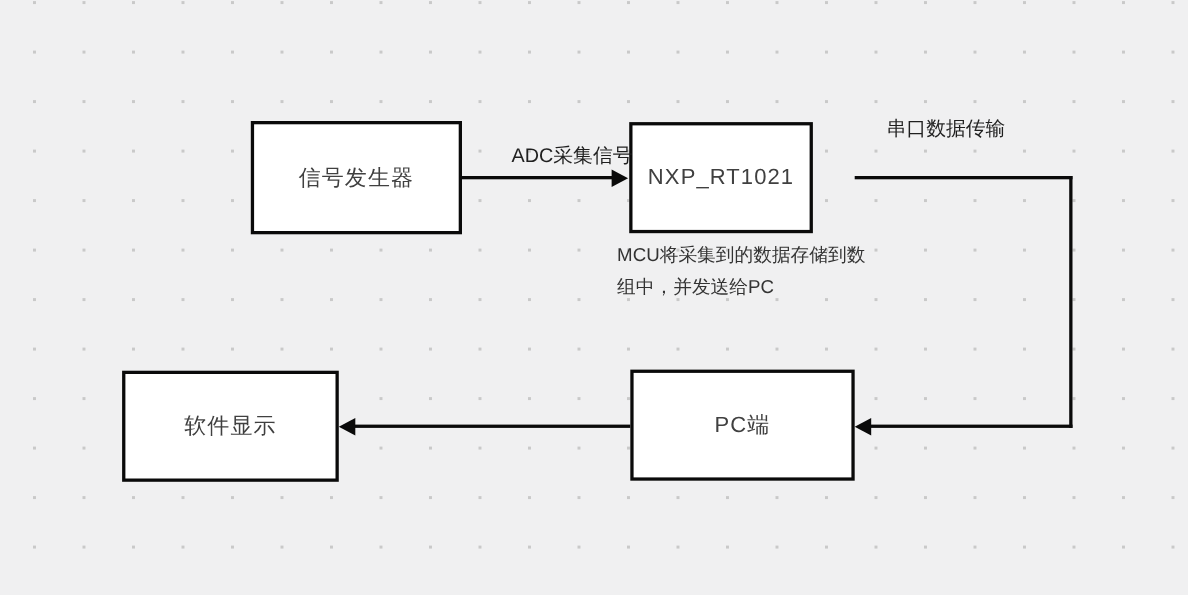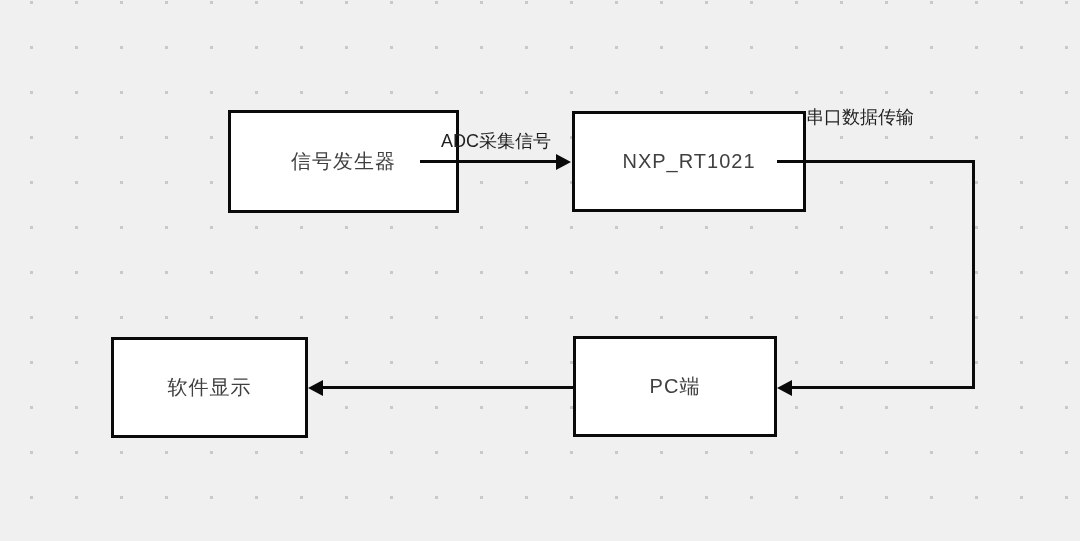--- a/index.html
+++ b/index.html
@@ -70,43 +70,44 @@
     font-size: 17px;
     line-height: 29px;
     color: #333333;
   }
 </style>
 </head>
 <body>
 
 <div class="canvas">
 
-  <div class="node" style="left:228px; top:110px; width:231px; height:103px;">
+  <div class="node" style="left:228px; top:110px; width:192px; height:103px;">
     <span class="node-label">信号发生器</span>
   </div>
 
-  <div class="node" style="left:572px; top:111px; width:234px; height:101px;">
+  <div class="node" style="left:572px; top:111px; width:167px; height:101px;">
     <span class="node-label">NXP_RT1021</span>
   </div>
 
   <div class="node" style="left:111px; top:337px; width:197px; height:101px;">
     <span class="node-label">软件显示</span>
   </div>
 
   <div class="node" style="left:573px; top:336px; width:204px; height:101px;">
     <span class="node-label">PC端</span>
   </div>
 
   <div class="hline" style="left:420px; top:160px; width:138px;"></div>
   <div class="arrowhead-right" style="left:556px; top:154px;"></div>
-  <div class="edge-label centered" style="left:420px; top:129px; width:152px;">ADC采集信号</div>
+  <div class="edge-label centered" style="left:444px; top:129px; width:152px;">ADC采集信号</div>
 
   <div class="hline" style="left:777px; top:160px; width:198px;"></div>
   <div class="vline" style="left:972px; top:160px; height:229px;"></div>
   <div class="hline" style="left:791px; top:386px; width:184px;"></div>
   <div class="arrowhead-left" style="left:777px; top:380px;"></div>
   <div class="edge-label" style="left:806px; top:105px;">串口数据传输</div>
 
   <div class="hline" style="left:322px; top:386px; width:251px;"></div>
   <div class="arrowhead-left" style="left:308px; top:380px;"></div>
 
+  <div class="note" style="left:561px; top:217px; width:232px;">MCU将采集到的数据存储到数组中，并发送给PC</div>
 
 </div>
 
 </body></html>

